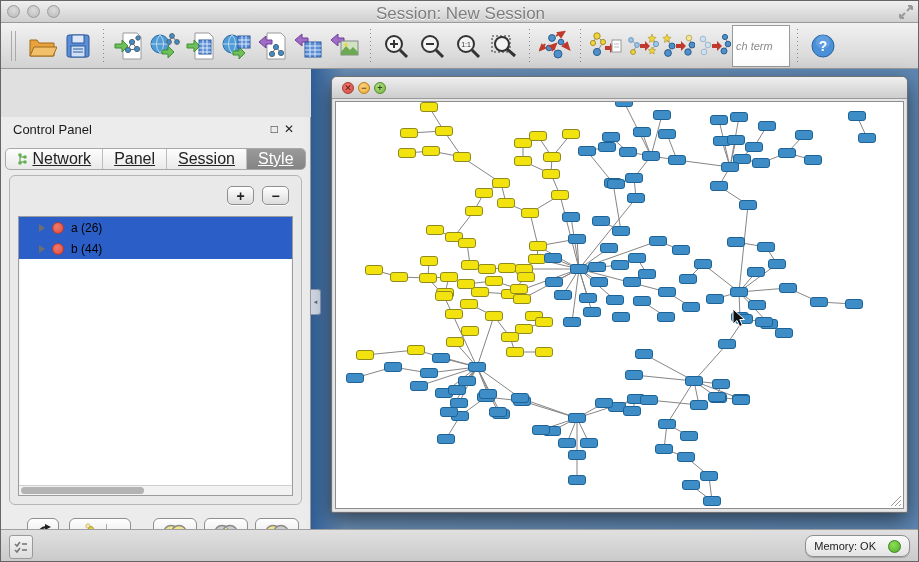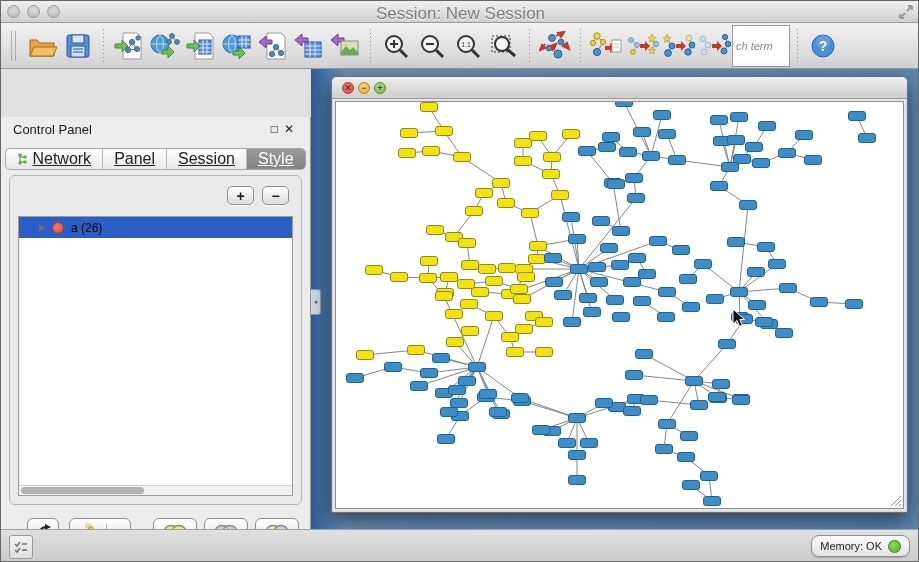--- a/index.html
+++ b/index.html
@@ -79,21 +79,21 @@
   .canvas-inner{position:relative;width:100%;height:100%;background:#fff;border:1px solid #8e8e8e;overflow:hidden;}
   #graph-svg{position:absolute;left:0;top:0;}
   .resize-grip{position:absolute;right:1px;bottom:1px;}
   .cursor{position:absolute;left:396px;top:206px;}
   
   .statusbar{position:absolute;left:0;top:528px;width:919px;height:34px;
     background:linear-gradient(#e0e0e0,#c9c9c9);border-top:1px solid #9f9f9f;}
   .sb-left-btn{position:absolute;left:8px;top:5px;width:24px;height:24px;border:1px solid #9a9a9a;
     background:linear-gradient(#f4f4f4,#ddd);border-radius:3px;display:flex;align-items:center;justify-content:center;}
   .memory-btn{position:absolute;right:10px;top:5px;height:22px;padding:0 8px;border:1px solid #8f8f8f;
-    border-radius:8px;background:linear-gradient(#fbfbfb,#e3e3e3);display:flex;align-items:center;gap:6px;
+    border-radius:8px;background:linear-gradient(#fbfbfb,#e3e3e3);display:flex;align-items:center;gap:12px;
     font-size:11px;color:#222;box-shadow:0 1px 1px rgba(0,0,0,.2);}
   .mem-dot{width:13px;height:13px;border-radius:50%;background:radial-gradient(circle at 40% 35%,#8ede57,#4fae27);border:1px solid #3a7f1c;}
 </style>
 </head>
 <body>
 
 <div id="app">
 
   <div class="titlebar">
     <div class="tl-dot" style="left:6px"></div>
@@ -405,20 +405,25 @@
       <div class="cp-box">
         <div class="pm-row">
           <div class="pm-btn">+</div>
           <div class="pm-btn">−</div>
         </div>
         <div class="cp-list">
           <div class="set-row selected">
             <span class="tri"></span>
             <span class="dot-red"></span>
             <span>a (26)</span>
+          </div>
+          <div class="set-row selected">
+            <span class="tri"></span>
+            <span class="dot-red"></span>
+            <span>b (44)</span>
           </div>
           <div class="hscroll">
             <div class="hthumb"></div>
           </div>
         </div>
       </div>
 
       <div class="cp-actions">
         <div class="act-btn" style="width:32px">
           <svg width="22" height="20">

